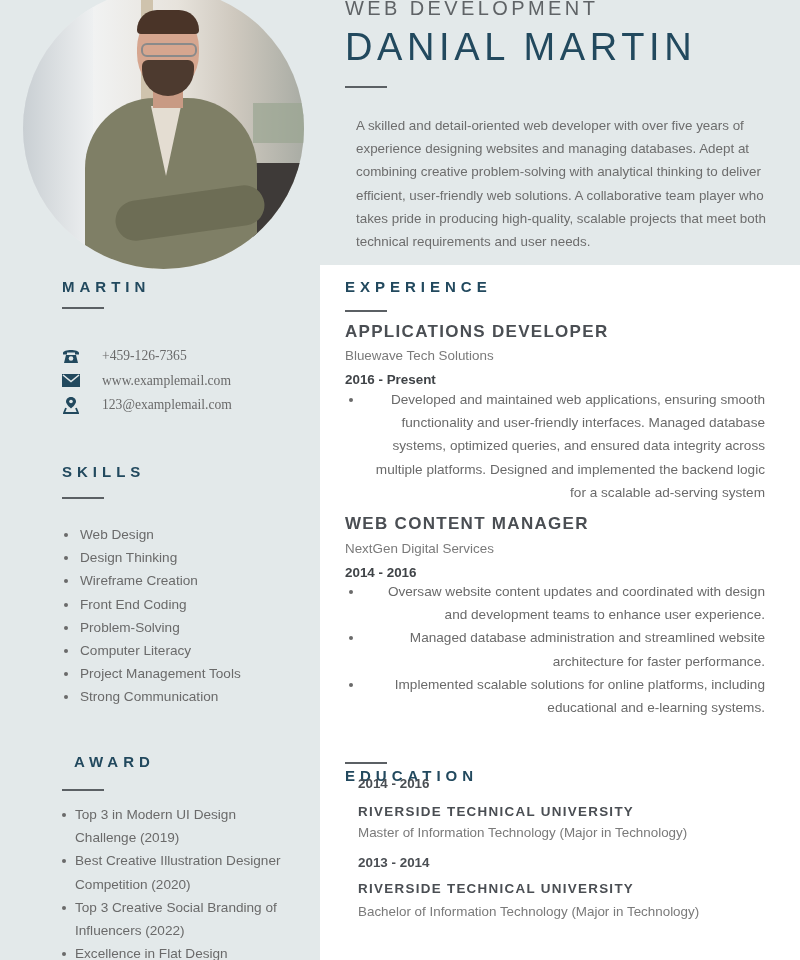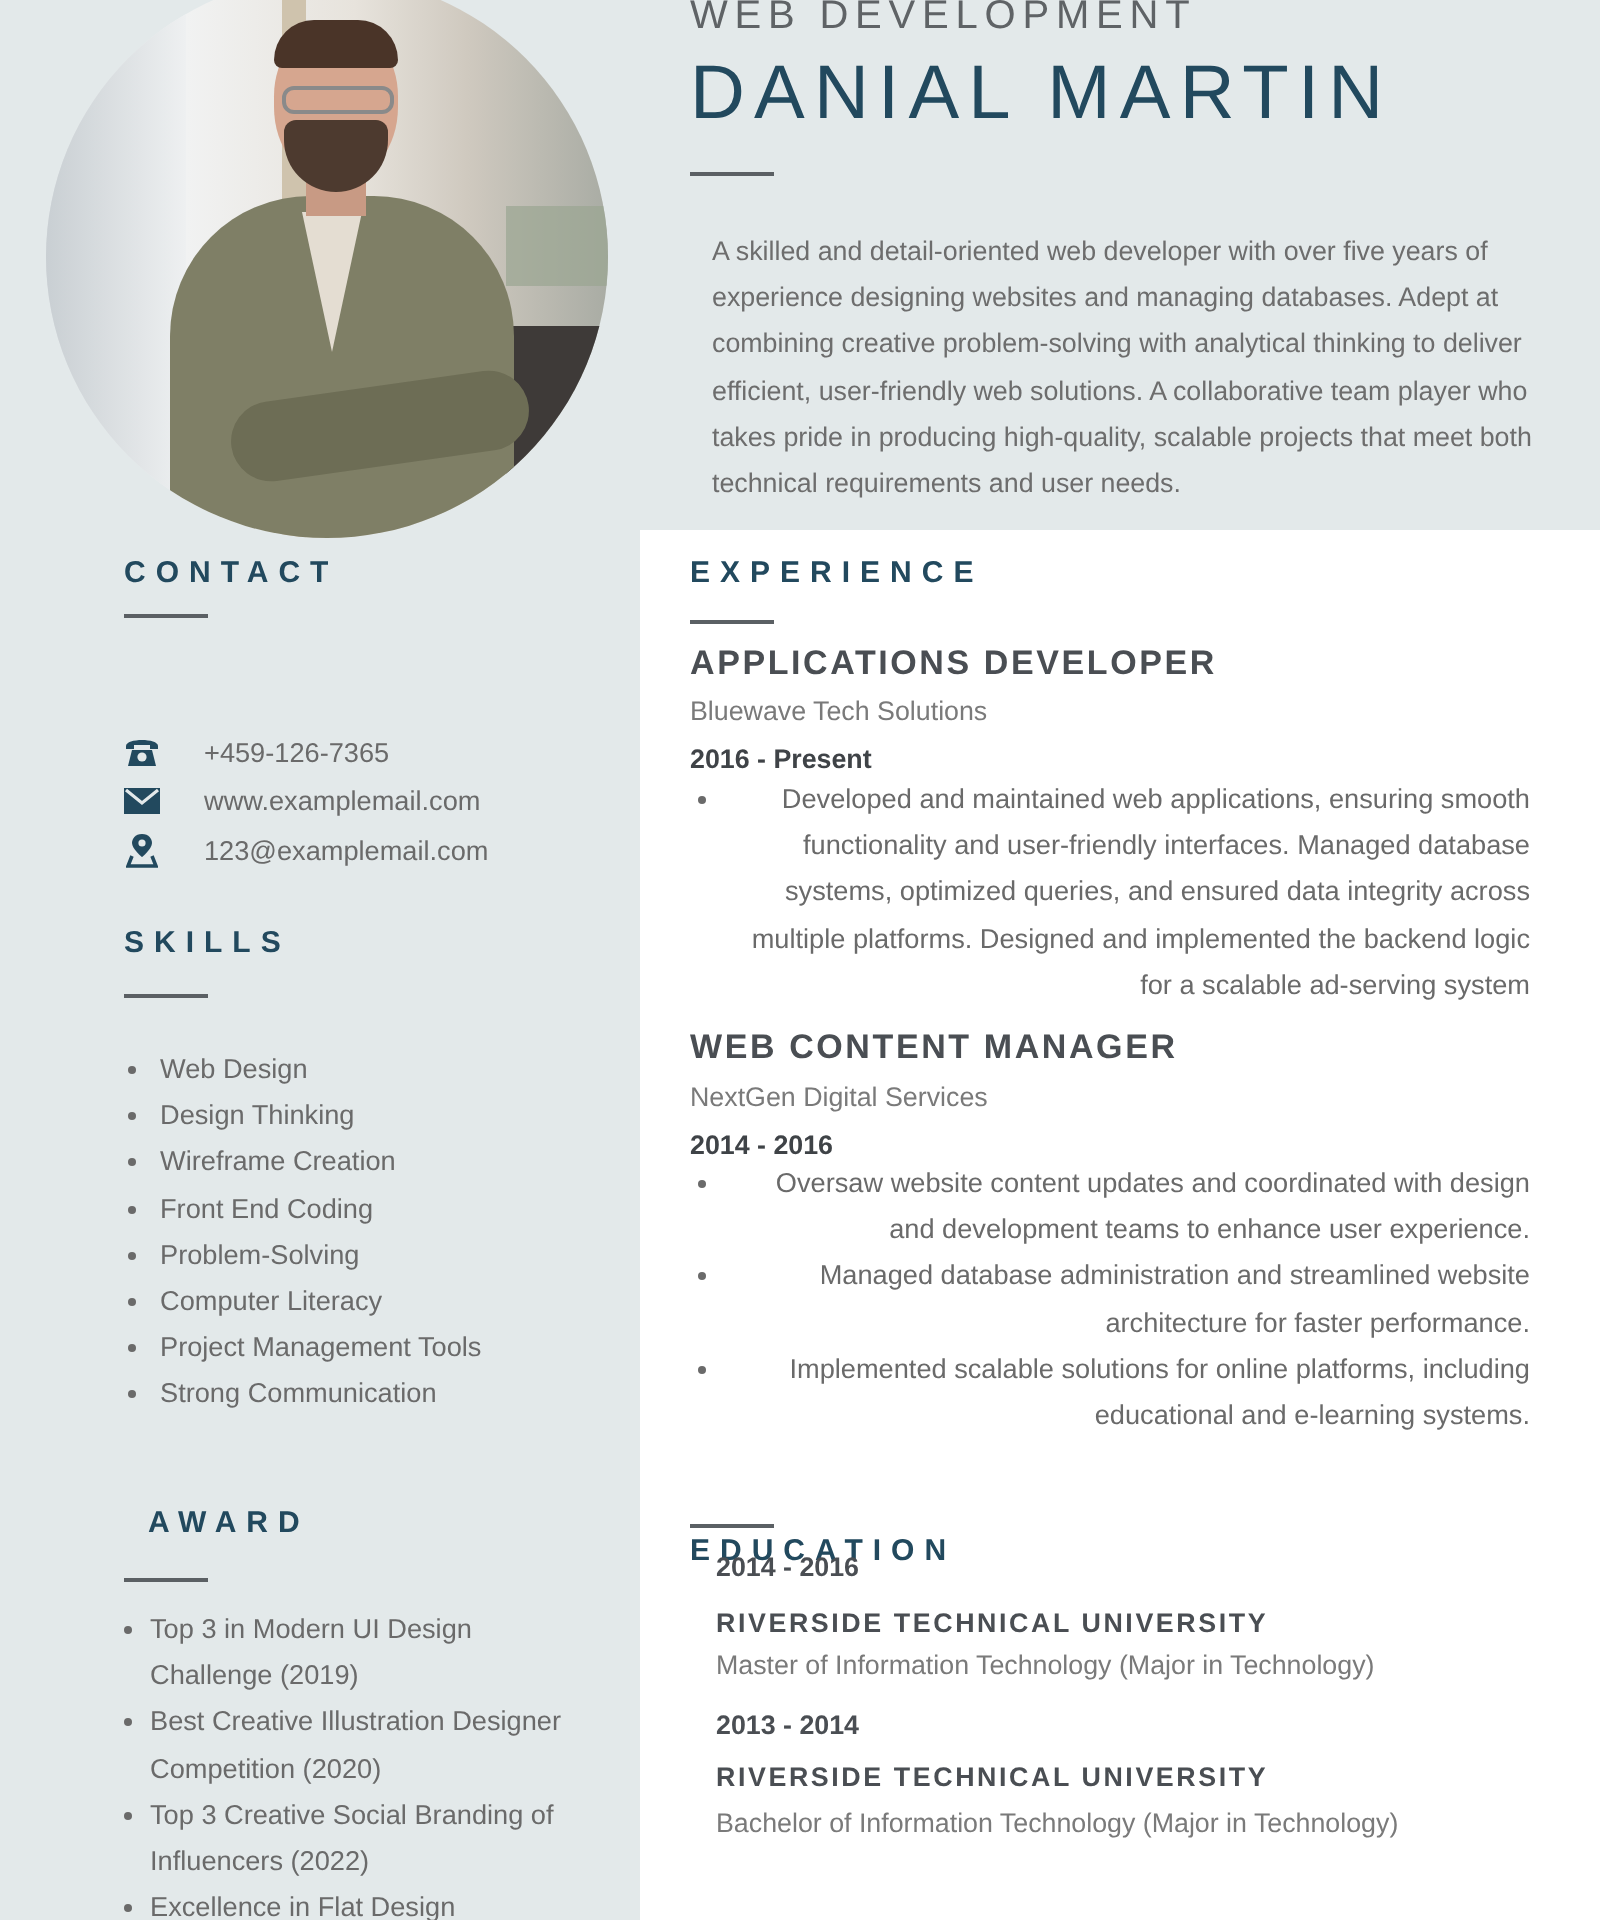--- a/index.html
+++ b/index.html
@@ -42,21 +42,21 @@
   .rule.header { left: 345px; top: 86px; }
 
   .summary {
     position: absolute; left: 356px; top: 114px; width: 420px; font-size: 13.4px; line-height: 23.2px; color: #6d6d6d;
   }
 
   .section-title {
     position: absolute; font-size: 15px; font-weight: 700; letter-spacing: 5px; color: #22495e; white-space: nowrap;
   }
 
-  .contact-list { position: absolute; left: 62px; top: 364px; }
+  .contact-list { position: absolute; left: 62px; top: 344px; font-family: Liberation Serif, serif; }
   .contact-row { display: flex; align-items: center; height: 24.5px; }
   .contact-icon { width: 18px; height: 18px; margin-right: 22px; display: flex; align-items: center; justify-content: center; }
   .contact-text { font-size: 13.6px; color: #6a6a6a; }
 
   .bullet-list { position: absolute; list-style: none; }
   .bullet-list li { position: relative; font-size: 13.6px; color: #6a6a6a; }
   .bullet-list li::before { content: ""; position: absolute; width: 4px; height: 4px; border-radius: 50%; background: #6a6a6a; }
 
   .skills { left: 62px; top: 523px; }
   .skills li { padding-left: 18px; line-height: 23.2px; }
@@ -96,21 +96,21 @@
   <div class="hair"></div>
   <div class="beard"></div>
   <div class="glasses"></div>
 </div>
 
 <div class="subtitle">WEB DEVELOPMENT</div>
 <div class="name">DANIAL MARTIN</div>
 <div class="rule header"></div>
 <p class="summary">A skilled and detail-oriented web developer with over five years of experience designing websites and managing databases. Adept at combining creative problem-solving with analytical thinking to deliver efficient, user-friendly web solutions. A collaborative team player who takes pride in producing high-quality, scalable projects that meet both technical requirements and user needs.</p>
 
-<div class="section-title" style="left:62px; top:278px;">CONTACT</div>
+<div class="section-title" style="left:62px; top:278px;">MARTIN</div>
 <div class="rule" style="left:62px; top:307px;"></div>
 <div class="contact-list">
   <div class="contact-row">
     <span class="contact-icon">
       <svg width="18" height="16" viewBox="0 0 18 16">
           <path d="M1 5 C1 1 17 1 17 5 L17 6.5 L13 6.5 L13 4.5 L5 4.5 L5 6.5 L1 6.5 Z" fill="#22495e"></path>
           <path d="M4 7 L14 7 L16 15 L2 15 Z" fill="#22495e"></path>
           <circle cx="9" cy="10.5" r="2.3" fill="#e3e9ea"></circle>
         </svg>
     </span>

